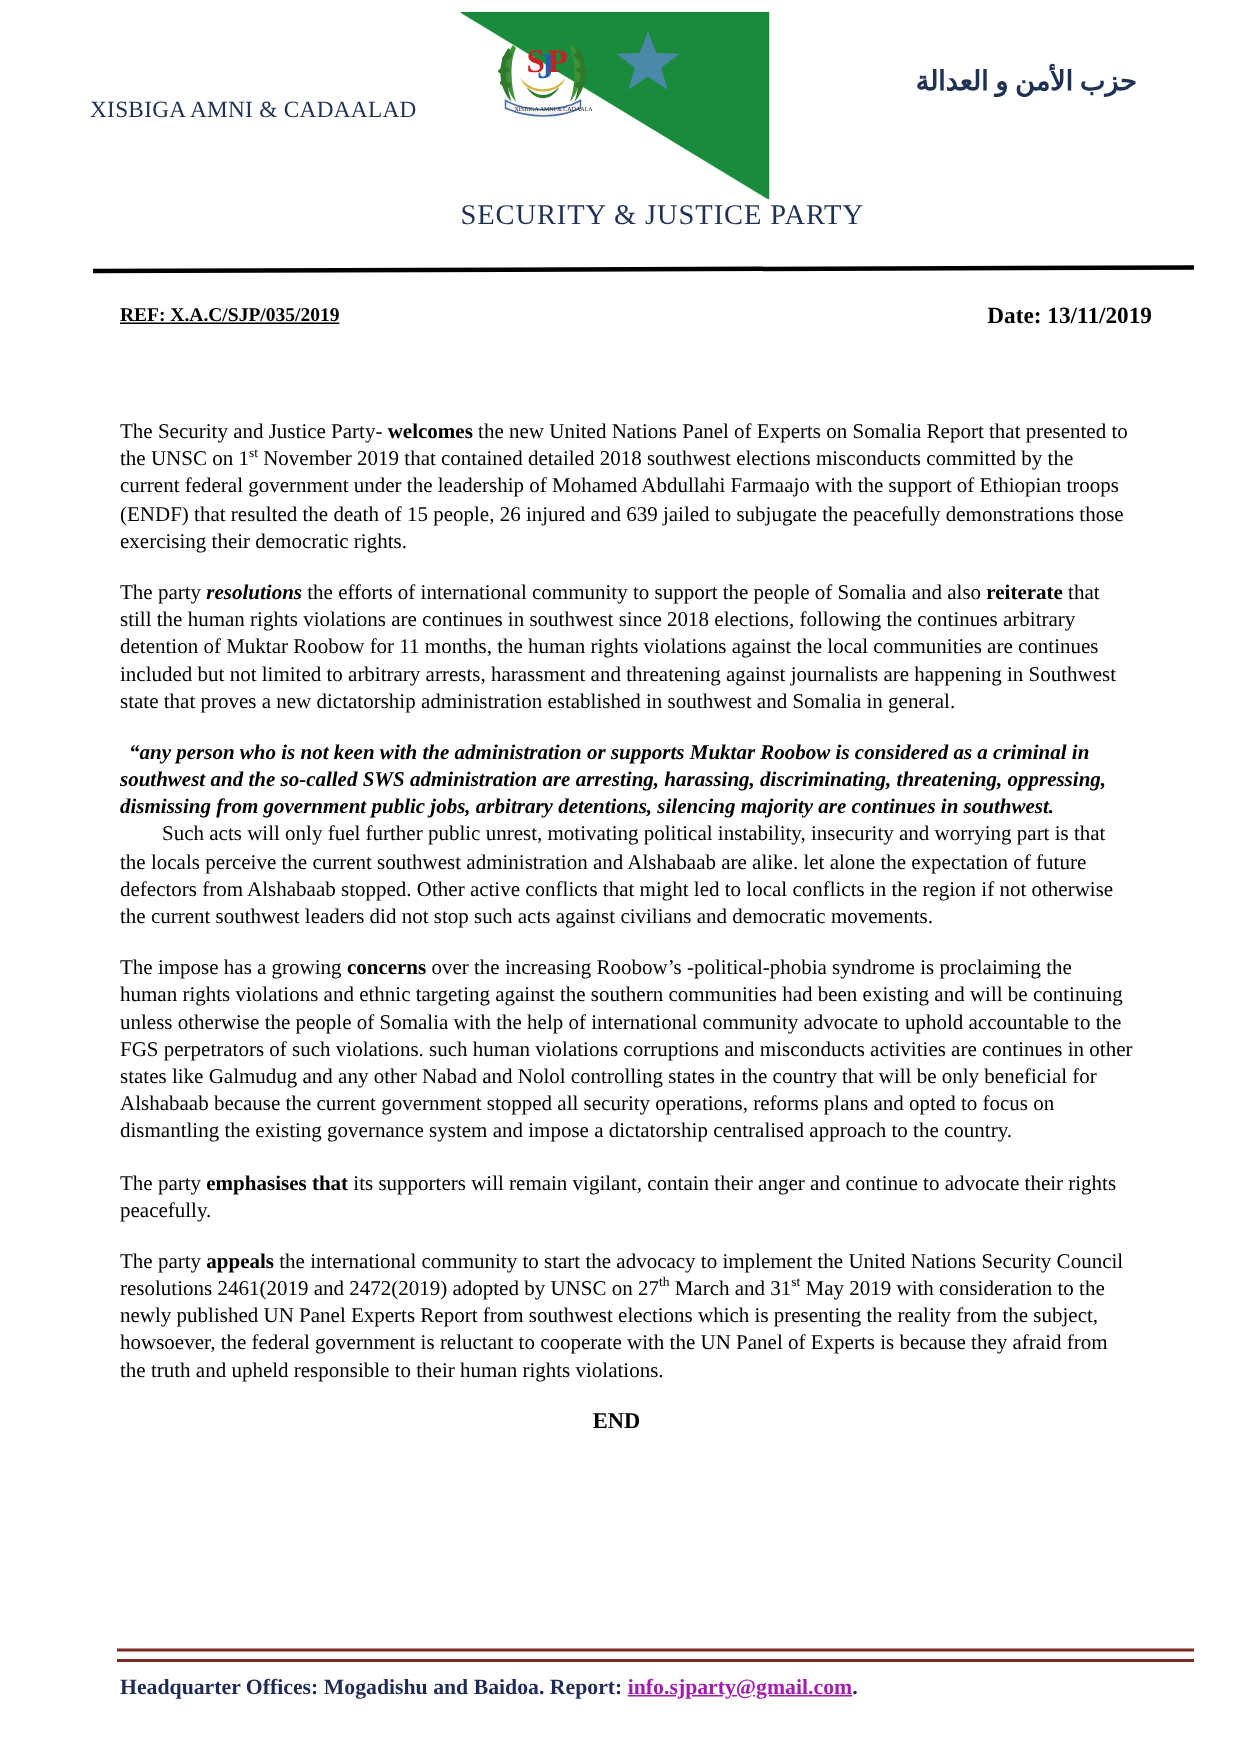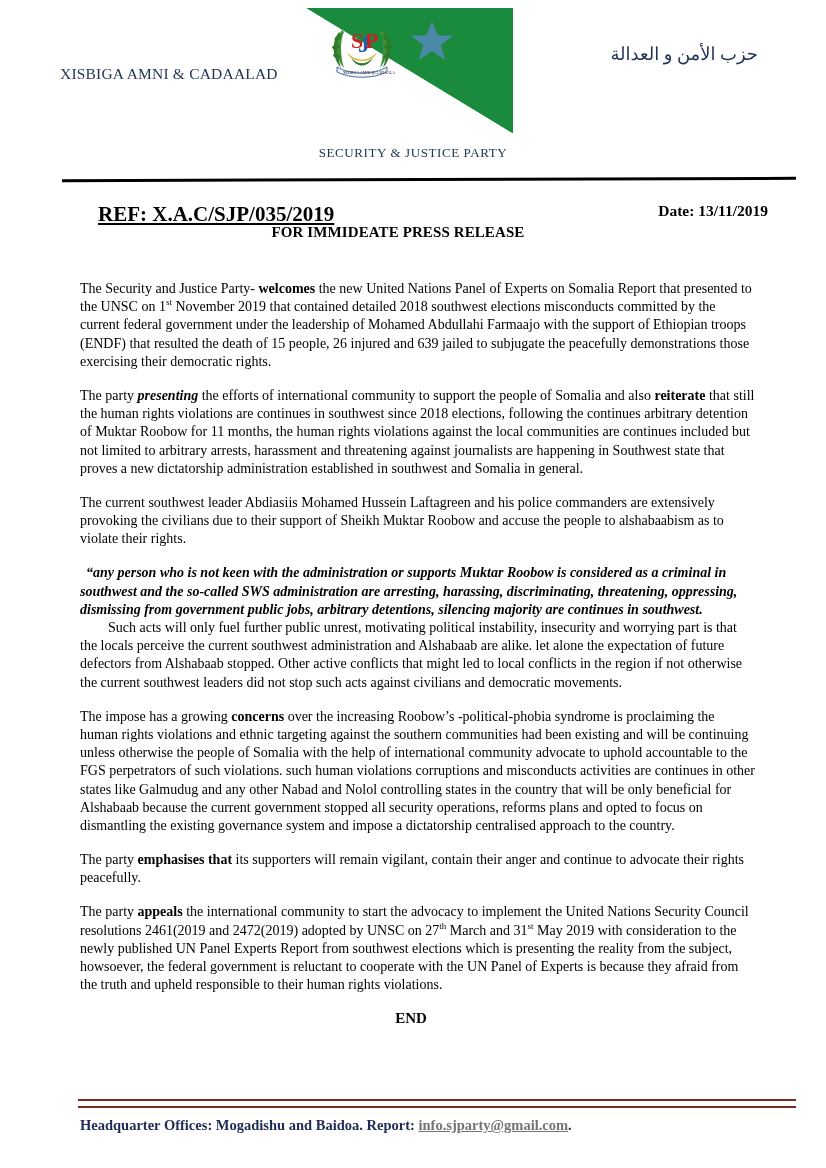--- a/index.html
+++ b/index.html
@@ -29,21 +29,21 @@
     letter-spacing: 0.2px;
     color: #1f3253;
     font-family: "Liberation Serif", "DejaVu Serif", serif;
     white-space: nowrap;
   }
   .lh-right {
     position: absolute;
     right: 68px;
     top: 43px;
     font-size: 18px;
-    font-weight: normal;
+    font-weight: bold;
     color: #1f3253;
     direction: rtl;
     white-space: nowrap;
   }
 
   .lh-center {
     position: absolute;
     left: 50%;
     transform: translateX(-50%);
     top: 8px;
@@ -70,22 +70,22 @@
     height: 62px;
   }
   .flag-star {
     position: absolute;
     left: 103px;
     top: 11px;
     width: 44px;
     height: 44px;
   }
   .lh-caption {
-    margin-top: 12px;
-    font-size: 13px;
+    margin-top: 0;
+    font-size: 19px;
     letter-spacing: 0.6px;
     color: #1f3253;
     white-space: nowrap;
   }
 
   .rule-top {
     position: absolute;
     left: 62px;
     right: 30px;
     top: 178px;
@@ -98,25 +98,24 @@
   .refrow {
     position: relative;
     margin: 0;
     padding: 30px 0 0 0;
     height: 56px;
   }
   .ref {
     position: absolute;
     left: 80px;
     top: 30px;
-    font-size: 21px;
+    font-size: 13px;
     font-weight: bold;
     text-decoration: underline;
     white-space: nowrap;
-    margin-left: 18px;
   }
   .date {
     position: absolute;
     right: 58px;
     top: 30px;
     font-size: 15.5px;
     font-weight: bold;
     white-space: nowrap;
   }
   .immediate {
@@ -178,21 +177,21 @@
     background: #ffffff;
   }
   .footer-text {
     margin: 9px 0 0 80px;
     font-size: 14.5px;
     font-weight: bold;
     color: #1f2a55;
     white-space: nowrap;
   }
   .footer-text a {
-    color: #737373;
+    color: #a21caf;
     text-decoration: underline;
   }
 </style>
 </head>
 <body>
 
 <div class="letterhead">
 
   <div class="lh-left">XISBIGA AMNI &amp; CADAALAD</div>
 
@@ -238,41 +237,39 @@
     </div>
     <div class="lh-caption">SECURITY &amp; JUSTICE PARTY</div>
   </div>
 
   <div class="rule-top"></div>
 </div>
 
 <div class="refrow">
   <div class="ref">REF: X.A.C/SJP/035/2019</div>
   <div class="date">Date: 13/11/2019</div>
-  <div class="immediate">FOR IMMIDEATE PRESS RELEASE</div>
 </div>
 
 <div class="doc-body">
 
   <p class="para">
     <span>The Security and Justice Party-</span>
     <b>welcomes</b>
     <span>the new United Nations Panel of Experts on Somalia Report that presented to the UNSC on 1</span><sup>st</sup>
     <span>November 2019 that contained detailed 2018 southwest elections misconducts committed by the current federal government under the leadership of Mohamed Abdullahi Farmaajo with the support of Ethiopian troops (ENDF) that resulted the death of 15 people, 26 injured and 639 jailed to subjugate the peacefully demonstrations those exercising their democratic rights.</span>
   </p>
 
   <p class="para">
     <span>The party</span>
-    <i class="bi">presenting</i>
+    <i class="bi">resolutions</i>
     <span>the efforts of international community to support the people of Somalia and also</span>
     <b>reiterate</b>
     <span>that still the human rights violations are continues in southwest since 2018 elections, following the continues arbitrary detention of Muktar Roobow for 11 months, the human rights violations against the local communities are continues included but not limited to arbitrary arrests, harassment and threatening against journalists are happening in Southwest state that proves a new dictatorship administration established in southwest and Somalia in general.</span>
   </p>
 
-  <p class="para">The current southwest leader Abdiasiis Mohamed Hussein Laftagreen and his police commanders are extensively provoking the civilians due to their support of Sheikh Muktar Roobow and accuse the people to alshabaabism as to violate their rights.</p>
 
   <p class="para quote">
     <span>“any person who is not keen with the administration or supports Muktar Roobow is considered as a criminal in southwest and the so-called SWS administration are arresting, harassing, discriminating, threatening, oppressing, dismissing from government public jobs, arbitrary detentions, silencing majority are continues in southwest.</span>
     <span class="plain">Such acts will only fuel further public unrest, motivating political instability, insecurity and worrying part is that the locals perceive the current southwest administration and Alshabaab are alike. let alone the expectation of future defectors from Alshabaab stopped. Other active conflicts that might led to local conflicts in the region if not otherwise the current southwest leaders did not stop such acts against civilians and democratic movements.</span>
   </p>
 
   <p class="para">
     <span>The impose has a growing</span>
     <b>concerns</b>
     <span>over the increasing Roobow’s -political-phobia syndrome is proclaiming the human rights violations and ethnic targeting against the southern communities had been existing and will be continuing unless otherwise the people of Somalia with the help of international community advocate to uphold accountable to the FGS perpetrators of such violations. such human violations corruptions and misconducts activities are continues in other states like Galmudug and any other Nabad and Nolol controlling states in the country that will be only beneficial for Alshabaab because the current government stopped all security operations, reforms plans and opted to focus on dismantling the existing governance system and impose a dictatorship centralised approach to the country.</span>

